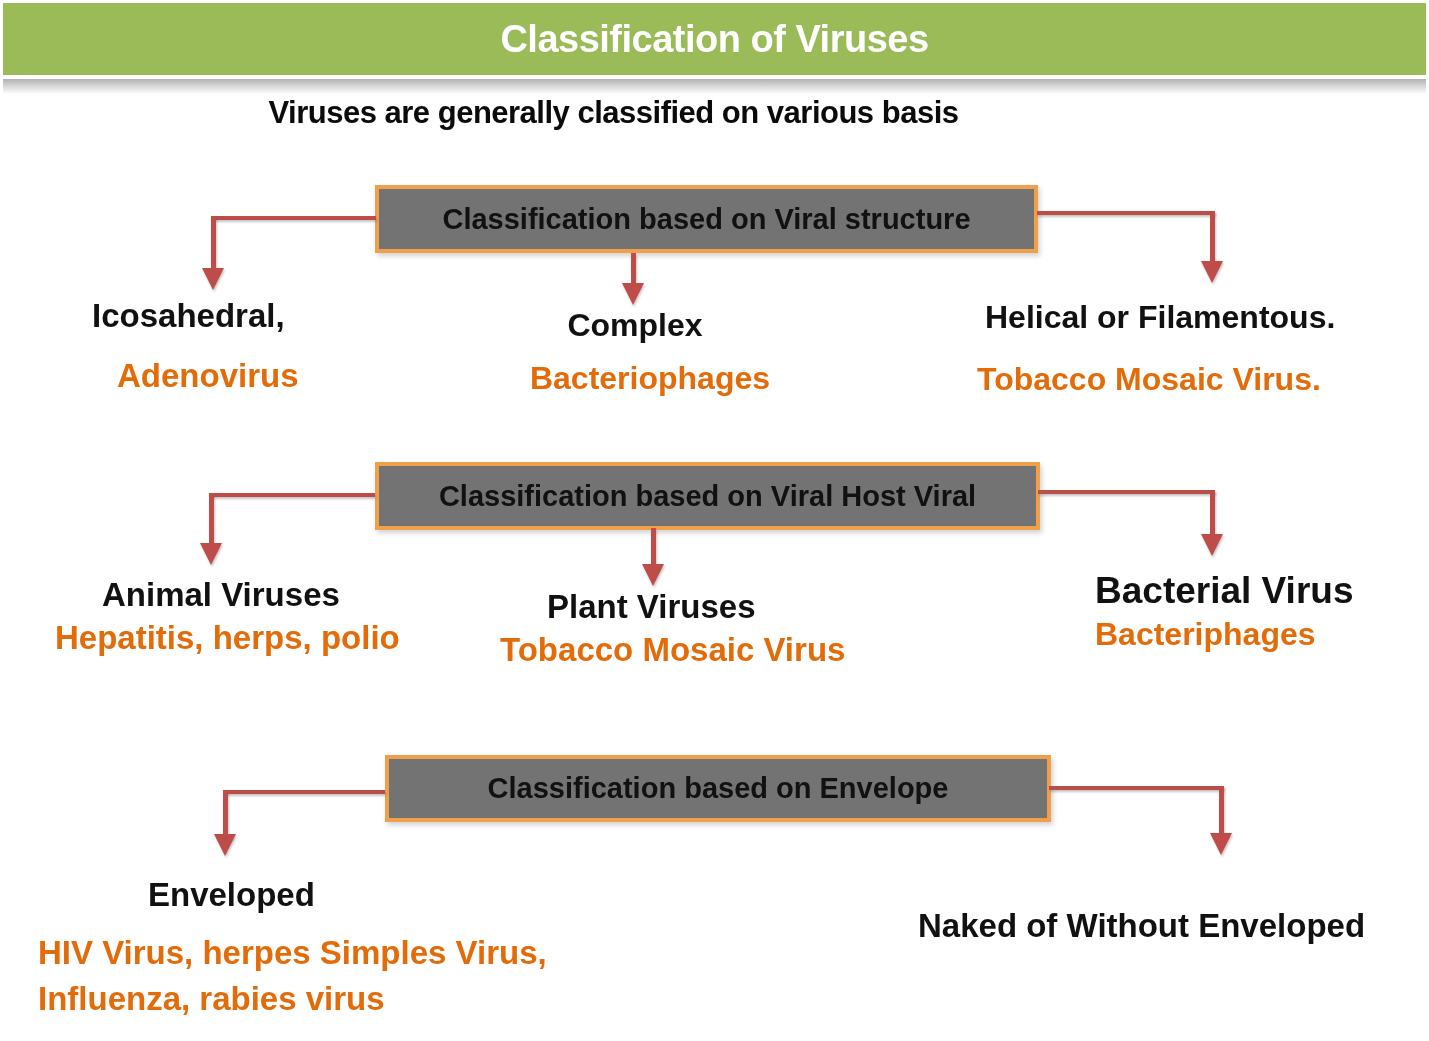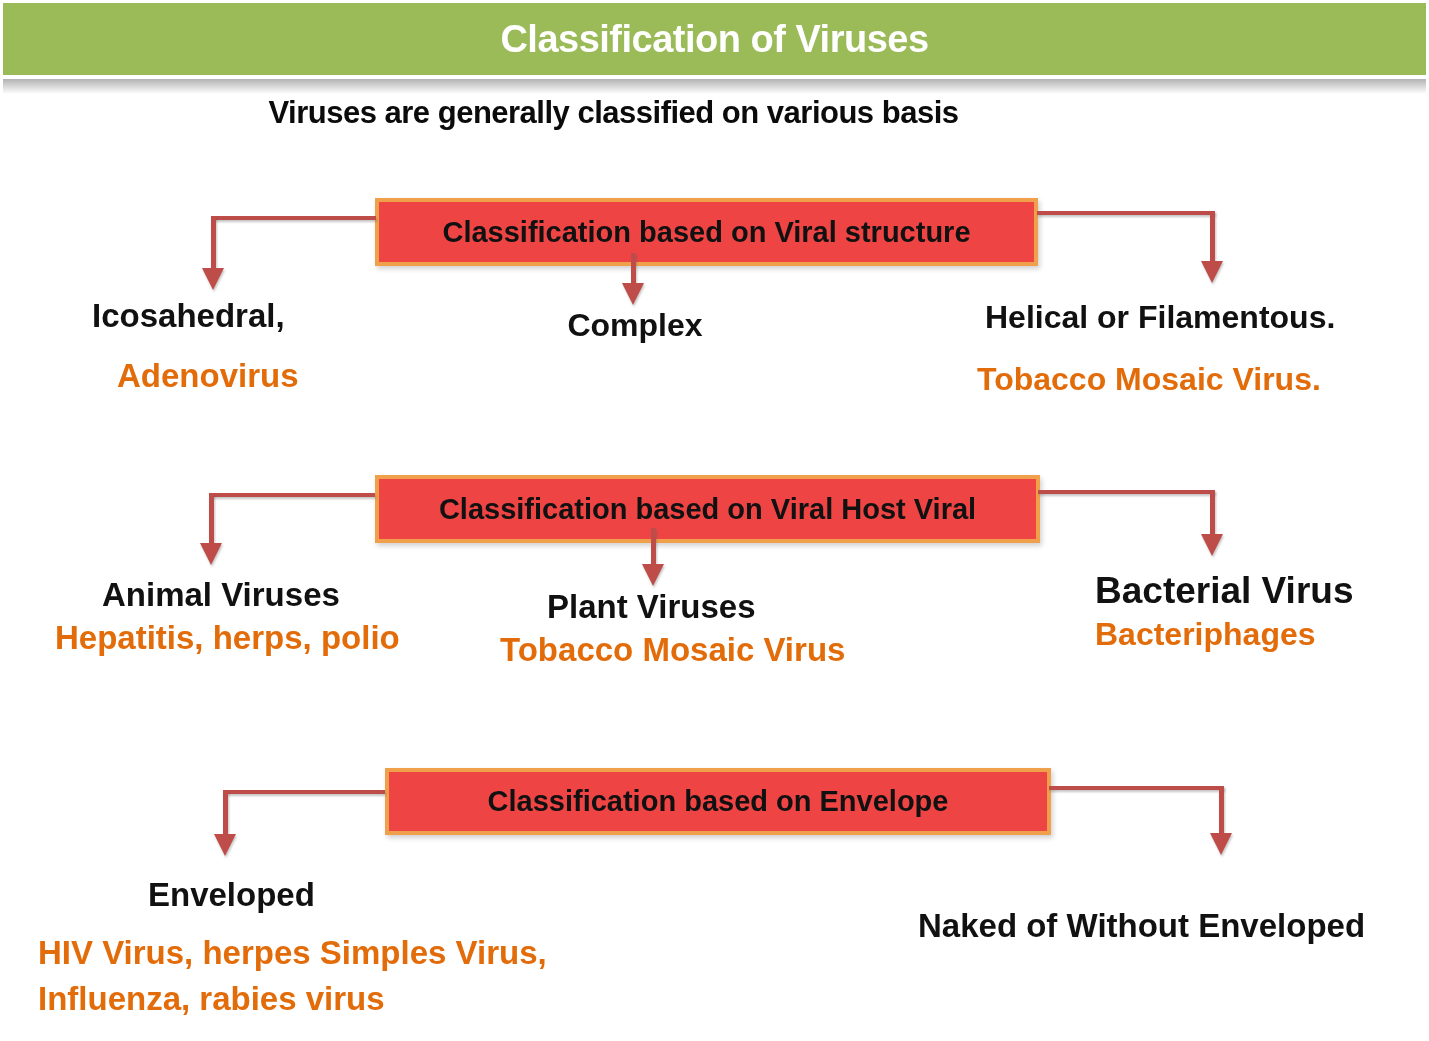--- a/index.html
+++ b/index.html
@@ -22,25 +22,25 @@
   .banner-title{color:#ffffff;font-size:38px;font-weight:bold;letter-spacing:-0.5px;}
   .banner-shadow{
     position:absolute;left:3px;top:79px;width:1423px;height:15px;
     background:linear-gradient(to bottom,rgba(115,115,115,0.55),rgba(255,255,255,0));
   }
   .subtitle{
     position:absolute;left:0;top:95px;width:1227px;text-align:center;
     font-size:31px;font-weight:bold;color:#0b0b0b;letter-spacing:-0.5px;
   }
   .cbox{
-    position:absolute;box-sizing:border-box;background:#ef4444;
+    position:absolute;box-sizing:border-box;background:#737373;
     border:4px solid var(--box-orange);
     box-shadow:2px 3px 5px rgba(0,0,0,0.18);
     display:flex;align-items:center;justify-content:center;
-    font-size:29px;font-weight:bold;color:var(--text-black);white-space:nowrap;margin-top:13px;
+    font-size:29px;font-weight:bold;color:var(--text-black);white-space:nowrap;
   }
   .hline{position:absolute;height:4px;background:var(--arrow-red);}
   .vline{position:absolute;width:5px;background:var(--arrow-red);}
   .ahead{
     position:absolute;width:0;height:0;
     border-left:11px solid transparent;border-right:11px solid transparent;
     border-top:22px solid var(--arrow-red);
   }
   .shadowed{filter:drop-shadow(1px 2px 1px rgba(90,90,90,0.35));}
   .lbl{position:absolute;font-weight:bold;white-space:nowrap;color:var(--text-black);}
@@ -77,20 +77,21 @@
   <div>
     <div class="hline shadowed" style="left:1037px;top:211px;width:178px;"></div>
     <div class="vline shadowed" style="left:1210px;top:211px;height:52px;"></div>
     <div class="ahead shadowed" style="left:1201px;top:261px;"></div>
   </div>
 
   <div class="lbl" style="left:92px;top:297px;font-size:33px;">Icosahedral,</div>
   <div class="lbl orange" style="left:93px;top:357px;font-size:33px;margin-left:24px;">Adenovirus</div>
 
   <div class="lbl ctr" style="left:535px;top:307px;width:200px;font-size:32px;">Complex</div>
+  <div class="lbl orange ctr" style="left:515px;top:360px;width:270px;font-size:32px;">Bacteriophages</div>
 
   <div class="lbl" style="left:985px;top:299px;font-size:32px;">Helical or Filamentous.</div>
   <div class="lbl orange" style="left:977px;top:361px;font-size:32px;">Tobacco Mosaic Virus.</div>
 
   <div class="cbox" style="left:375px;top:462px;width:665px;height:68px;">
     <span>Classification based on Viral Host Viral</span>
   </div>
 
   <div>
     <div class="hline shadowed" style="left:211px;top:493px;width:164px;"></div>

